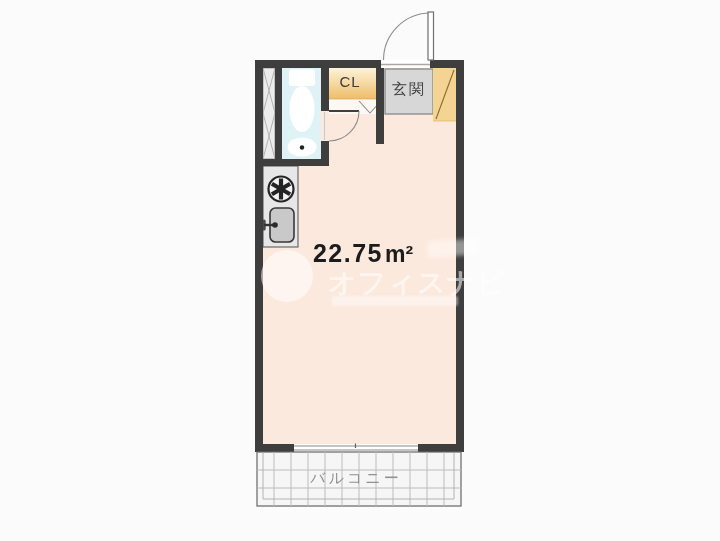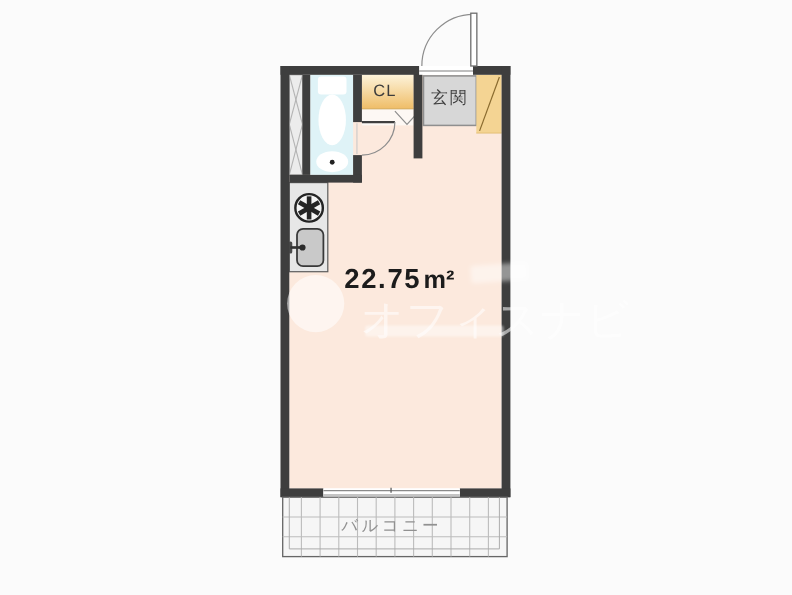--- a/index.html
+++ b/index.html
@@ -44,21 +44,21 @@
   .t-balcony{font-size:15px;fill:var(--balcony_text);letter-spacing:3px;}
   .t-area{font-size:25px;font-weight:bold;fill:var(--text_dark);letter-spacing:1.5px;}
   .t-unit{font-size:23px;font-weight:bold;fill:var(--text_dark);}
   
   .wm-circle{
     position:absolute;left:261px;top:250px;width:52px;height:52px;
     border-radius:50%;background:var(--watermark);filter:blur(0.5px);
   }
   .wm-text{
     position:absolute;left:328px;top:264px;
-    font-size:39px;font-weight:normal;letter-spacing:1px;
+    font-size:28px;font-weight:bold;letter-spacing:1px;
     color:var(--watermark);white-space:nowrap;filter:blur(0.4px);
   }
   .wm-bar{
     position:absolute;left:332px;top:296px;width:126px;height:10px;
     background:var(--watermark_soft);border-radius:2px;filter:blur(1.2px);
   }
   .wm-smudge{
     position:absolute;left:428px;top:240px;width:52px;height:16px;
     background:var(--watermark_soft);border-radius:3px;filter:blur(2px);
     transform:rotate(-4deg);

